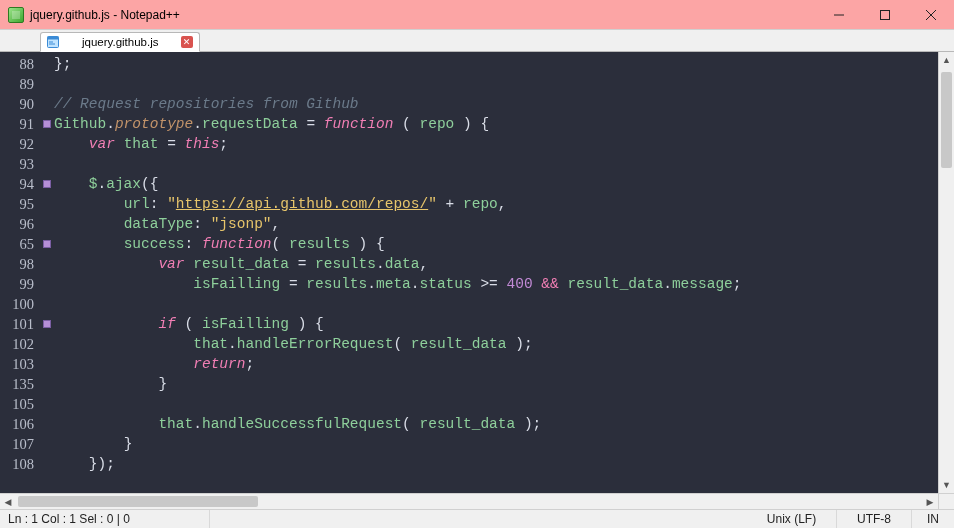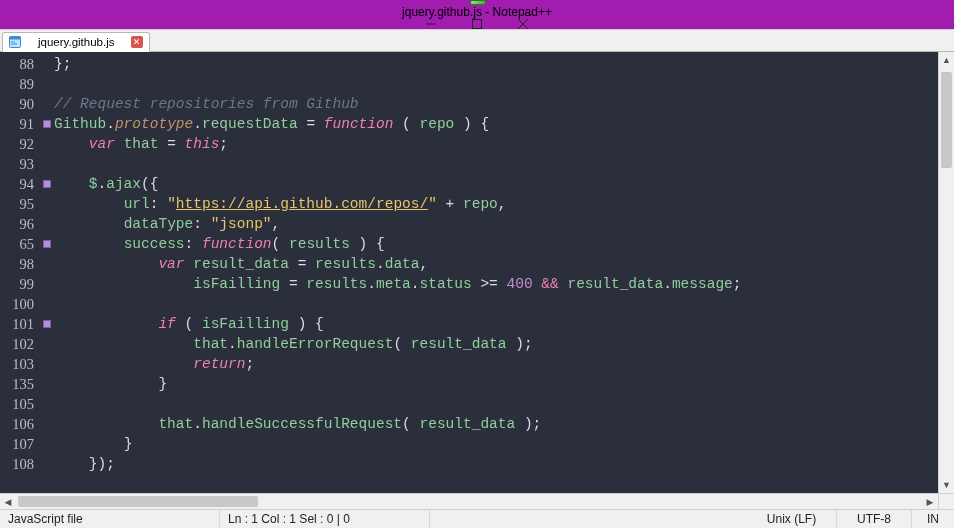--- a/index.html
+++ b/index.html
@@ -1,29 +1,29 @@
 <!DOCTYPE html>
 <html><head>
 <meta charset="utf-8">
 <style>
   * { margin: 0; padding: 0; box-sizing: border-box; }
   html, body { width: 954px; height: 528px; font-family: "Segoe UI", Tahoma, sans-serif; font-size: 12px; background: #f0f0f0; overflow: hidden; }
 
   
-  .titlebar { height: 30px; background: #a21caf; display: flex; align-items: center; border-bottom: 1px solid #d0d0d0; flex-direction: column; }
+  .titlebar { height: 30px; background: #fca5a5; display: flex; align-items: center; border-bottom: 1px solid #d0d0d0; }
   .titlebar .app-icon { width: 16px; height: 16px; margin: 0 6px 0 8px; background: linear-gradient(135deg,#9be28a 0%,#3fa82f 100%); border: 1px solid #2e7a22; border-radius: 2px; position: relative; }
   .titlebar .app-icon::after { content: ""; position: absolute; left: 3px; top: 3px; right: 3px; bottom: 3px; background: #fff; opacity: .25; }
   .titlebar .title { flex: 1; font-size: 12px; color: #000; }
   .winbtns { display: flex; height: 100%; }
   .winbtn { width: 46px; display: flex; align-items: center; justify-content: center; color: #222; }
   .winbtn svg { width: 10px; height: 10px; display: block; }
 
   
   .tabbar { height: 22px; background: #f0f0f0; display: flex; align-items: flex-end; padding-left: 2px; border-bottom: 1px solid #b8b8b8; }
-  .tab { height: 20px; background: #ffffff; border: 1px solid #b8b8b8; border-bottom: 1px solid #ffffff; border-radius: 3px 3px 0 0; display: flex; align-items: center; padding: 0 6px 0 5px; gap: 16px; position: relative; top: 1px; }
+  .tab { height: 20px; background: #ffffff; border: 1px solid #b8b8b8; border-bottom: 1px solid #ffffff; border-radius: 3px 3px 0 0; display: flex; align-items: center; padding: 0 6px 0 5px; gap: 22px; position: relative; top: 1px; margin-left: 38px; }
   .tab .file-icon { width: 14px; height: 14px; display: inline-flex; align-items: center; justify-content: center; }
   .tab .file-icon svg { width: 14px; height: 14px; }
   .tab .tab-label { font-size: 11.5px; color: #000; }
   .tab .tab-close { width: 12px; height: 12px; border-radius: 2px; background: #d9534f; color: #fff; display: inline-flex; align-items: center; justify-content: center; font-size: 9px; line-height: 1; cursor: pointer; }
 
   
   .editor-wrap { position: relative; height: calc(528px - 30px - 22px - 19px - 16px); background: #2b2e3b; }
   .editor { position: absolute; inset: 0 16px 0 0; overflow: hidden; display: flex; }
   .gutter { width: 40px; background: #2b2e3b; color: #b9becb; font-family: Liberation Serif, serif; font-size: 14.5px; text-align: right; padding-right: 6px; padding-top: 2px; user-select: none; }
   .gutter .ln { height: 20px; line-height: 20px; }
@@ -177,19 +177,18 @@
 <div class="hscroll">
   <div class="arrow">◀</div>
   <div class="track">
     <div class="thumb"></div>
   </div>
   <div class="arrow">▶</div>
   <div class="corner"></div>
 </div>
 
 <div class="status">
-  <div class="cell first" style="width:220px">JavaScript file</div>
   <div class="cell" style="width:210px">Ln : 1    Col : 1    Sel : 0 | 0</div>
   <div class="spacer"></div>
   <div class="cell" style="width:90px;justify-content:center">Unix (LF)</div>
   <div class="cell" style="width:75px;justify-content:center">UTF-8</div>
   <div class="cell" style="width:42px;justify-content:center">IN</div>
 </div>
 
 </body></html>

